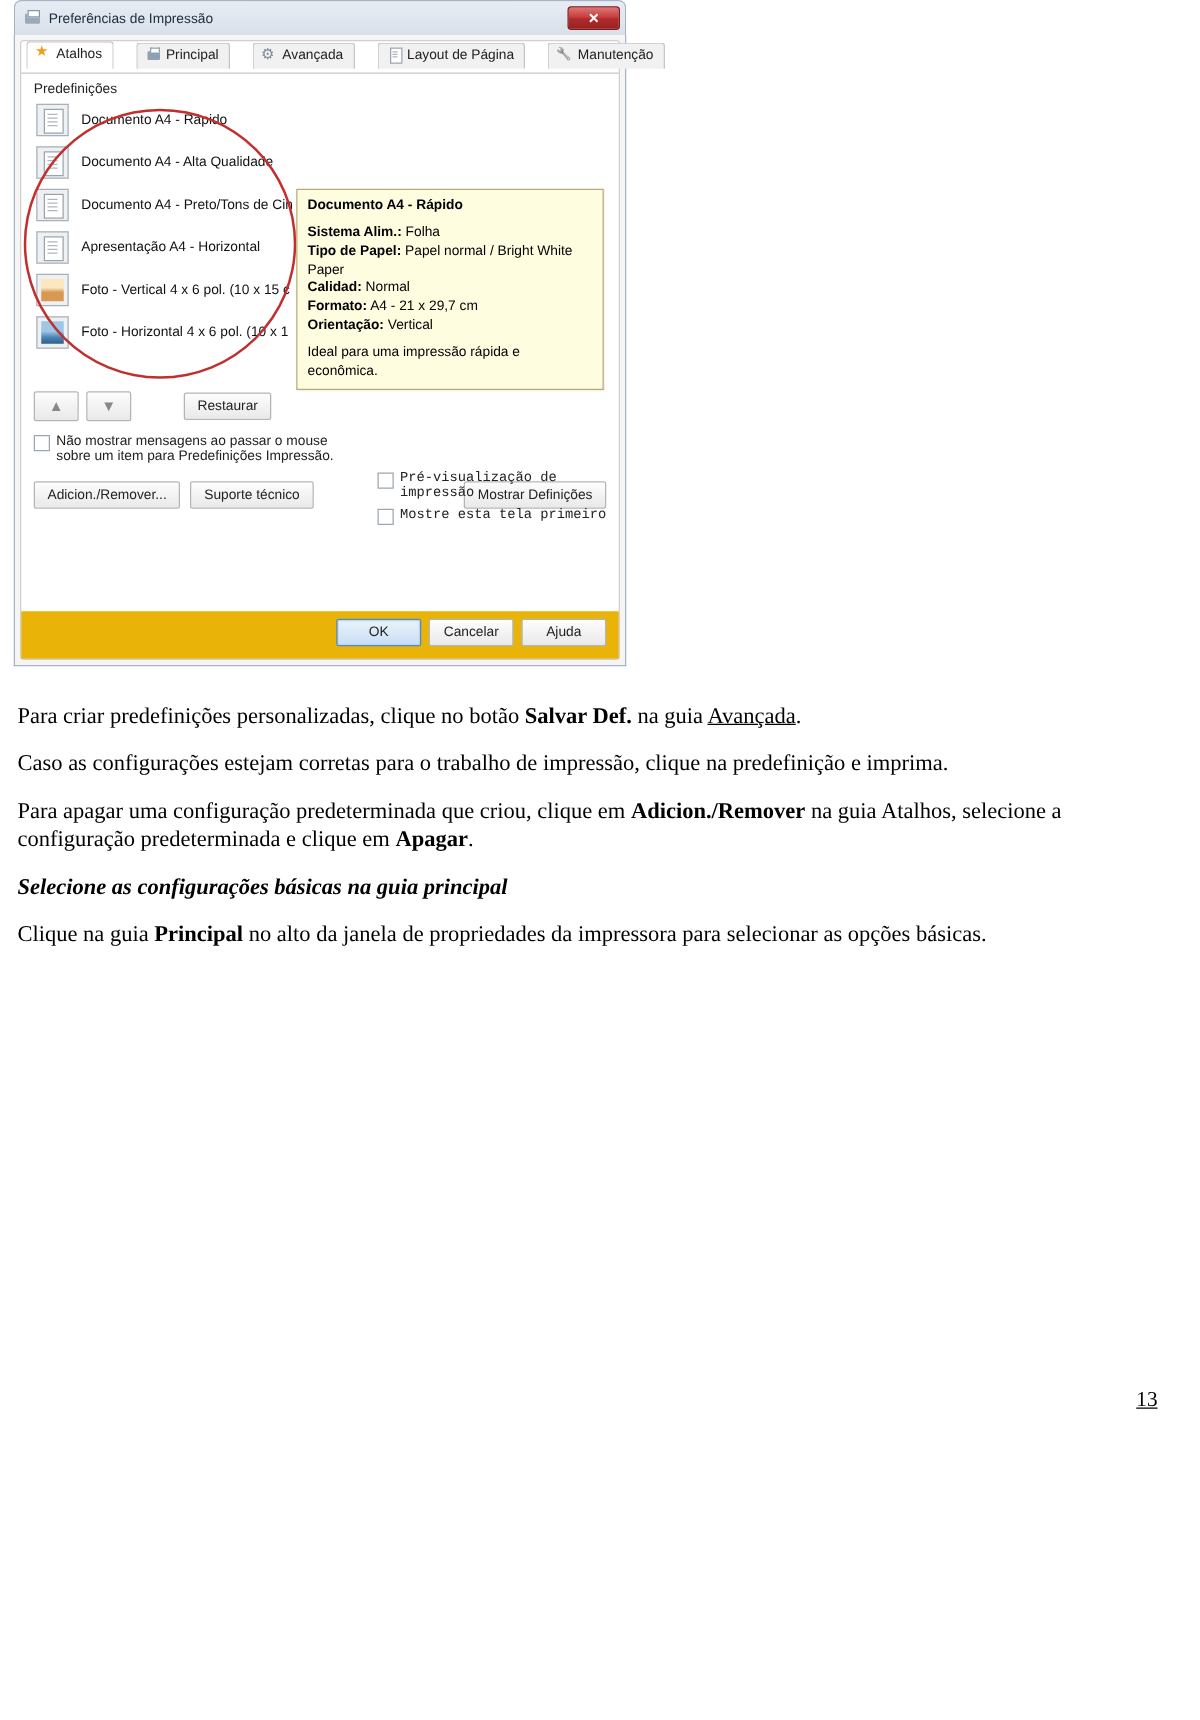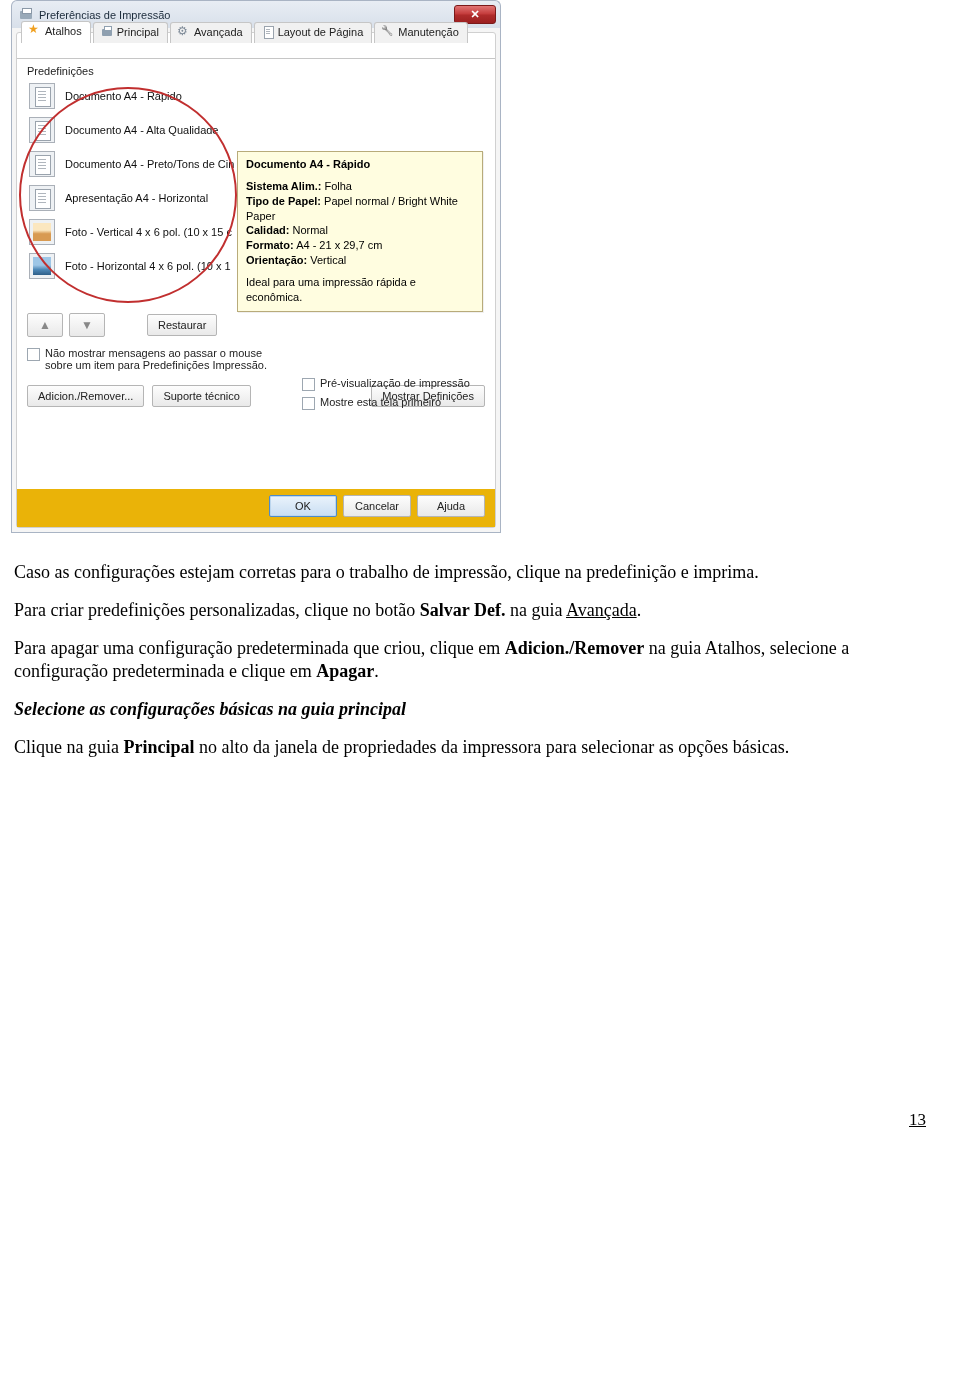--- a/index.html
+++ b/index.html
@@ -62,22 +62,22 @@
     border: 1px solid #d0d0d0;
     background: #fff;
     border-radius: 3px;
     position: relative;
   }
   
   
   .tabstrip {
     display: flex;
     align-items: flex-end;
-    gap: 2px;
-    padding: 4px 4px 16px 4px;
+    gap: 18px;
+    padding: 4px 4px 4px 4px;
     height: 26px;
     border-bottom: 1px solid #c6c6c6;
     font-size: 11px;
     color: #222;
   }
   .tab {
     display: flex; align-items: center; gap: 3px;
     padding: 2px 8px 4px 6px;
     border: 1px solid #c6c6c6;
     border-bottom: none;
@@ -216,20 +216,21 @@
     background: #fff;
     flex-shrink: 0;
     margin-top: 1px;
   }
   
   .right-chks {
     position: absolute;
     left: 285px;
     top: 318px;
     font-size: 11px;
+    font-family: Liberation Mono, monospace;
   }
   .right-chks .chk-row { margin-top: 0; margin-bottom: 5px; }
   
   .bottom-btns-row {
     display: flex;
     gap: 8px;
     margin-top: 14px;
   }
   .bottom-btns-row .txt-btn { height: 22px; }
   .push-right { margin-left: auto; }
@@ -389,24 +390,24 @@
           <span class="txt-btn primary">OK</span>
           <span class="txt-btn">Cancelar</span>
           <span class="txt-btn">Ajuda</span>
         </div>
       </div>
     </div>
   </div>
 
   <div class="doc-text">
     <p>
-      <span>Caso as configurações estejam corretas para o trabalho de impressão, clique na predefinição e imprima.</span>
+      <span>Para criar predefinições personalizadas, clique no botão </span><b>Salvar Def.</b><span> na guia </span><span class="underline">Avançada</span><span>.</span>
     </p>
     <p>
-      <span>Para criar predefinições personalizadas, clique no botão </span><b>Salvar Def.</b><span> na guia </span><span class="underline">Avançada</span><span>.</span>
+      <span>Caso as configurações estejam corretas para o trabalho de impressão, clique na predefinição e imprima.</span>
     </p>
     <p>
       <span>Para apagar uma configuração predeterminada que criou, clique em </span><b>Adicion./Remover</b><span> na guia Atalhos, selecione a configuração predeterminada e clique em </span><b>Apagar</b><span>.</span>
     </p>
     <p class="subhead">Selecione as configurações básicas na guia principal</p>
     <p>
       <span>Clique na guia </span><b>Principal</b><span> no alto da janela de propriedades da impressora para selecionar as opções básicas.</span>
     </p>
   </div>
 

